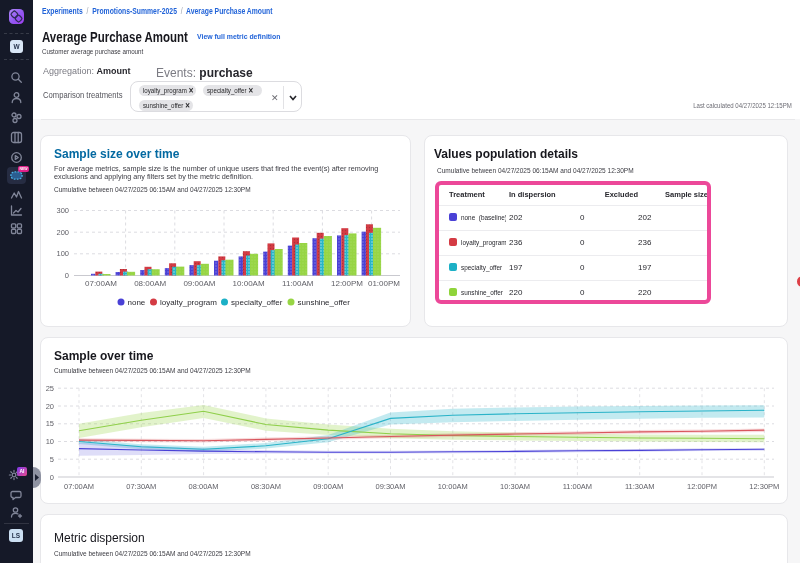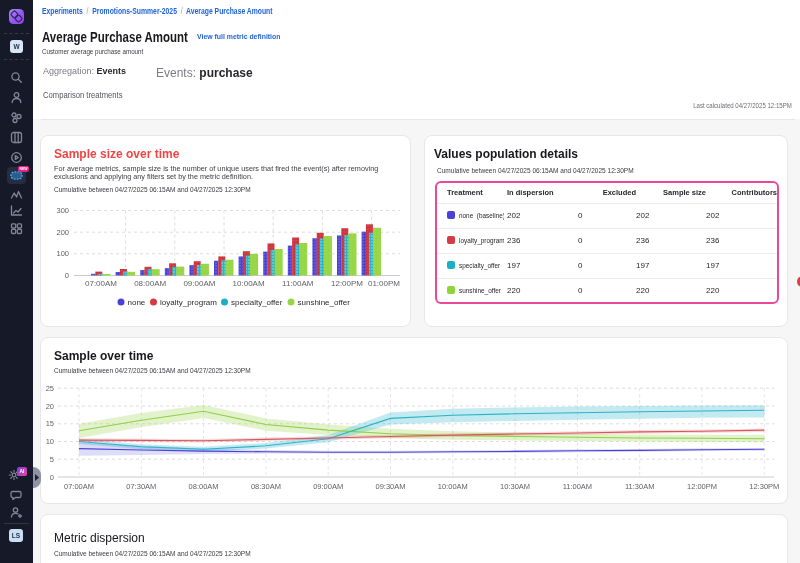--- a/index.html
+++ b/index.html
@@ -89,30 +89,40 @@
 <div class="abs" style="left:33px;top:467px;width:8px;height:21px;background:#8f93a2;border-radius:0 10px 10px 0;z-index:5"></div>
 <svg class="abs" style="left:34px;top:473px;z-index:6" width="6" height="9" viewBox="0 0 6 9">
     <path d="M1 1 L5 4.5 L1 8 Z" fill="#1d2233"></path>
   </svg>
 
 <div id="main">
   <div class="abs fitx" style="left:9px;top:6px;font-size:8.5px;font-weight:bold;color:#2163d8;transform:scaleX(0.8)">Experiments <span style="color:#9ca3af;font-weight:normal">&nbsp;/&nbsp;</span> Promotions-Summer-2025 <span style="color:#9ca3af;font-weight:normal">&nbsp;/&nbsp;</span> Average Purchase Amount</div>
   <div class="abs fitx" style="left:9px;top:29px;font-size:14px;font-weight:bold;color:#17171d;transform:scaleX(0.82)">Average Purchase Amount</div>
   <div class="abs fitx" style="left:164px;top:32px;font-size:7.5px;font-weight:bold;color:#2163d8;transform:scaleX(0.92)">View full metric definition</div>
   <div class="abs fitx" style="left:9px;top:47px;font-size:8px;color:#3c3c43;transform:scaleX(0.78)">Customer average purchase amount</div>
-  <div class="abs" style="left:10px;top:66px;font-size:9px;color:#7b7b83;white-space:nowrap">Aggregation: <span style="color:#27272d;font-weight:bold">Events</span></div>
+  <div class="abs" style="left:10px;top:66px;font-size:9px;color:#7b7b83;white-space:nowrap">Aggregation: <span style="color:#27272d;font-weight:bold">Amount</span></div>
   <div class="abs" style="left:123px;top:66px;font-size:12px;color:#7b7b83;white-space:nowrap">Events: <span style="color:#27272d;font-weight:bold">purchase</span></div>
   <div class="abs fitx" style="left:10px;top:90px;font-size:9px;color:#55555c;transform:scaleX(0.85)">Comparison treatments</div>
+  <div class="abs" style="left:97px;top:81px;width:172px;height:31px;border:1px solid #dcdce0;border-radius:8px;background:#fff">
+    <div class="abs" style="left:8px;top:3px;width:57px;height:11px;background:#e4e4e7;border-radius:6px;font-size:7.5px;color:#27272a;line-height:11px;padding:0 4px;white-space:nowrap;overflow:hidden"><span style="display:inline-block;transform:scaleX(0.82);transform-origin:0 50%;white-space:nowrap">loyalty_program <span style="font-weight:bold">✕</span></span></div>
+    <div class="abs" style="left:72px;top:3px;width:59px;height:11px;background:#e4e4e7;border-radius:6px;font-size:7.5px;color:#27272a;line-height:11px;padding:0 4px;white-space:nowrap;overflow:hidden"><span style="display:inline-block;transform:scaleX(0.82);transform-origin:0 50%;white-space:nowrap">specialty_offer <span style="font-weight:bold">✕</span></span></div>
+    <div class="abs" style="left:8px;top:18px;width:54px;height:11px;background:#e4e4e7;border-radius:6px;font-size:7.5px;color:#27272a;line-height:11px;padding:0 4px;white-space:nowrap;overflow:hidden"><span style="display:inline-block;transform:scaleX(0.82);transform-origin:0 50%;white-space:nowrap">sunshine_offer <span style="font-weight:bold">✕</span></span></div>
+    <div class="abs" style="left:140px;top:11px;font-size:9px;color:#6b6b72">✕</div>
+    <div class="abs" style="left:152px;top:4px;width:1px;height:23px;background:#e2e2e5"></div>
+    <svg class="abs" style="left:158px;top:13px" width="8" height="6" viewBox="0 0 8 6">
+        <path d="M1 1 L4 4.5 L7 1" fill="none" stroke="#25252b" stroke-width="1.6"></path>
+      </svg>
+  </div>
   <div class="abs fitx" style="right:8px;top:101px;font-size:7.5px;color:#6d6d75;transform-origin:100% 50%;transform:scaleX(0.81)">Last calculated 04/27/2025 12:15PM</div>
 </div>
 <div id="content"></div>
 <div class="abs" style="left:41px;top:119px;width:754px;height:1px;background:#e8e8ea"></div>
 
 <div class="card" style="left:40px;top:135px;width:371px;height:192px">
-  <div class="abs" style="left:13px;top:11px;font-size:12px;font-weight:bold;color:#ef4444;white-space:nowrap">Sample size over time</div>
+  <div class="abs" style="left:13px;top:11px;font-size:12px;font-weight:bold;color:#0369a1;white-space:nowrap">Sample size over time</div>
   <div class="abs" style="left:13px;top:29px;font-size:7.5px;color:#3c3c43;line-height:8.3px;transform:scaleX(0.97);transform-origin:0 0;white-space:nowrap">For average metrics, sample size is the number of unique users that fired the event(s) after removing<br>exclusions and applying any filters set by the metric definition.</div>
   <div class="abs fitx" style="left:13px;top:49px;font-size:7.5px;color:#3c3c43;transform:scaleX(0.87)">Cumulative between 04/27/2025 06:15AM and 04/27/2025 12:30PM</div>
   <svg width="371" height="192" viewBox="0 0 371 192" style="position:absolute;left:0;top:0">
 <defs>
 <pattern id="pb" width="3" height="3" patternUnits="userSpaceOnUse">
           <rect width="3" height="3" fill="#4a41d6"></rect>
           <circle cx="1" cy="1" r="0.7" fill="rgba(255,255,255,0.35)"></circle>
         </pattern>
 <pattern id="pr" width="3" height="3" patternUnits="userSpaceOnUse">
           <rect width="3" height="3" fill="#d43b44"></rect>
@@ -203,21 +213,21 @@
 <circle cx="183.5" cy="166" r="3.5" fill="#1cb0c6"></circle>
 <text x="190.0" y="168.5" font-size="8" fill="#2b2b31" font-family="Liberation Sans, sans-serif">specialty_offer</text>
 <circle cx="250" cy="166" r="3.5" fill="#97d544"></circle>
 <text x="256.5" y="168.5" font-size="8" fill="#2b2b31" font-family="Liberation Sans, sans-serif">sunshine_offer</text>
 </svg>
 </div>
 
 <div class="card" style="left:424px;top:135px;width:364px;height:192px">
   <div class="abs" style="left:9px;top:11px;font-size:12px;font-weight:bold;color:#17171d;white-space:nowrap">Values population details</div>
   <div class="abs fitx" style="left:12px;top:30px;font-size:7.5px;color:#3c3c43;transform:scaleX(0.87)">Cumulative between 04/27/2025 06:15AM and 04/27/2025 12:30PM</div>
-  <div class="abs" style="left:10px;top:45px;width:344px;height:123px;border:2px solid #ec4899;border-radius:6px;overflow:hidden">
+  <div class="abs" style="left:10px;top:45px;width:276px;height:123px;border:4px solid #ec4899;border-radius:6px;overflow:hidden">
     <table style="width:100%;border-collapse:collapse;font-size:8px;color:#27272d;table-layout:fixed">
       <tbody>
           <tr style="height:20px;font-size:7.5px">
         <th style="text-align:left;padding-left:10px;width:70px">Treatment</th>
         <th style="text-align:left;width:71px">In dispersion</th>
         <th style="text-align:right;width:58px">Excluded</th>
         <th style="text-align:right;width:70px">Sample size</th>
         <th style="text-align:right">Contributors</th>
       </tr>
       <tr style="height:25px;border-top:1px solid #ececef">

